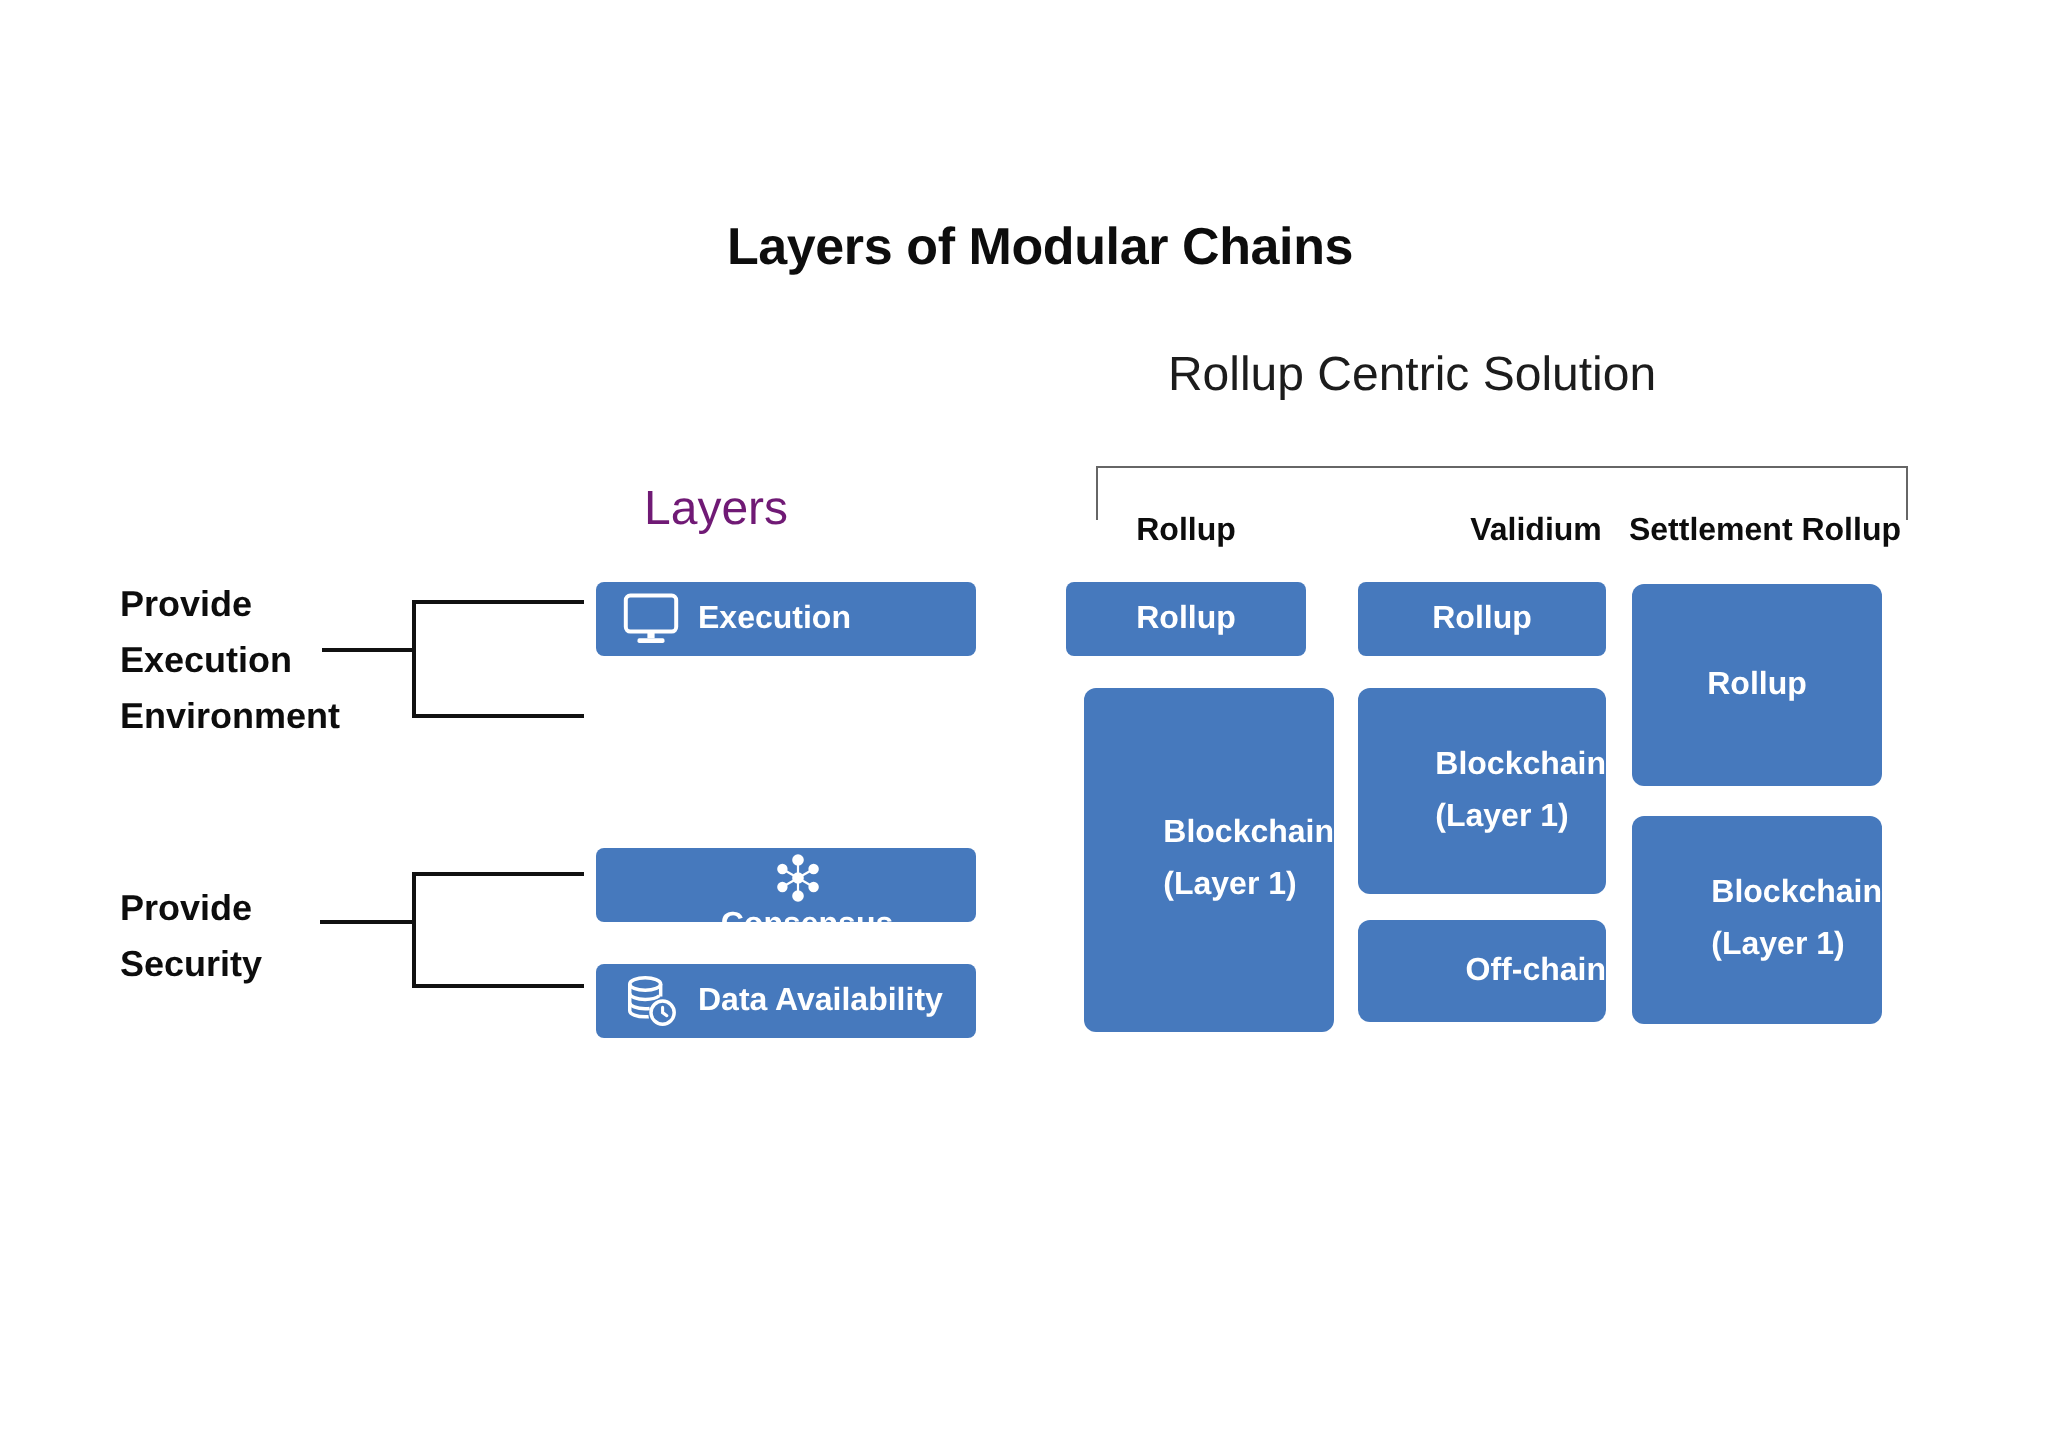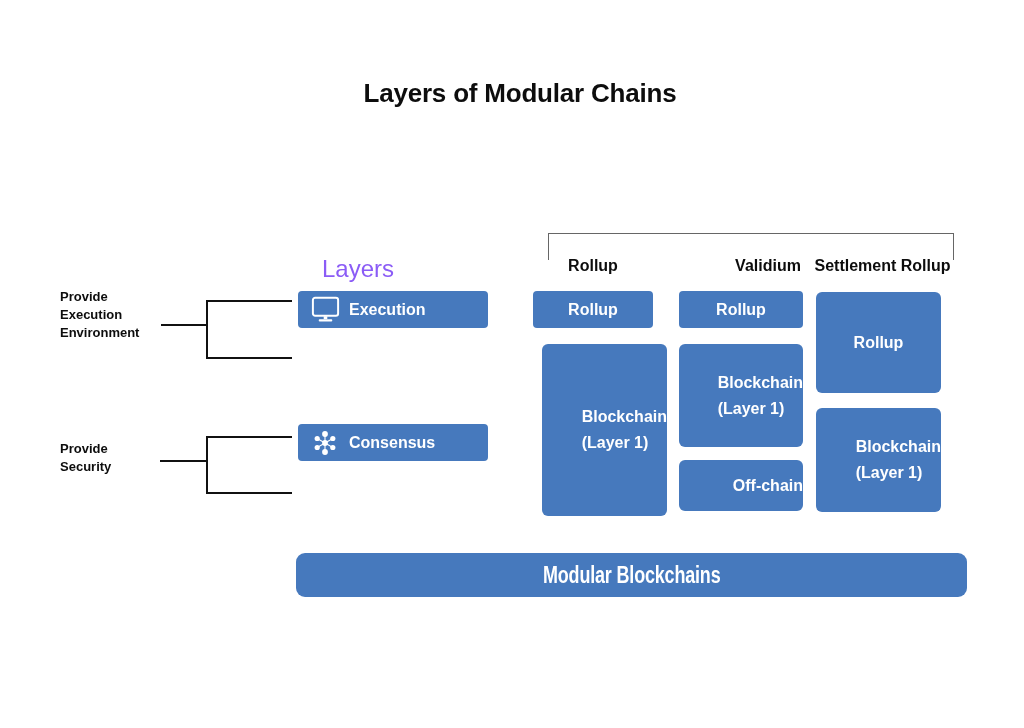--- a/index.html
+++ b/index.html
@@ -9,34 +9,34 @@
     --heading:#0d0d0d;
     --boxtext:#ffffff;
   }
   html,body{margin:0;padding:0;background:#ffffff;}
   .canvas{
     position:relative;width:1024px;height:728px;background:#ffffff;
     font-family:"Liberation Sans","DejaVu Sans",sans-serif;color:var(--heading);
     overflow:hidden;
   }
   .title{
-    position:absolute;left:260px;top:78px;width:520px;margin:0;
+    position:absolute;left:260px;top:108px;width:520px;margin:0;
     font-size:26px;font-weight:700;text-align:center;letter-spacing:-0.2px;color:var(--heading);
   }
   .subtitle{
     position:absolute;left:546px;top:174px;width:320px;
     font-size:24px;font-weight:400;text-align:center;color:#1c1c1c;
   }
   .layers-heading{
     position:absolute;left:322px;top:241px;
-    font-size:24px;font-weight:400;color:#8b5cf6;margin-top:14px;
+    font-size:24px;font-weight:400;color:#701a75;
   }
   .annot{
     position:absolute;left:60px;width:180px;
-    font-size:13px;font-weight:700;line-height:18px;white-space:pre-line;color:var(--heading);
+    font-size:18px;font-weight:700;line-height:28px;white-space:pre-line;color:var(--heading);
   }
   .cline{position:absolute;background:var(--connector);}
   .bracket{
     position:absolute;left:548px;top:233px;width:406px;height:27px;
     border-top:1.5px solid var(--bracket);
     border-left:1.5px solid var(--bracket);
     border-right:1.5px solid var(--bracket);
     box-sizing:border-box;
   }
   .layer-btn{
@@ -72,20 +72,21 @@
     transform:scaleX(0.78);transform-origin:center center;white-space:nowrap;
   }
 </style>
 </head>
 <body>
 
 <div class="canvas">
 
   <h1 class="title">Layers of Modular Chains</h1>
 
+  <div class="subtitle">Rollup Centric Solution</div>
 
   <div class="layers-heading">Layers</div>
 
   <div class="annot" style="top:288px;">Provide
 Execution
 Environment</div>
   <div class="annot" style="top:440px;">Provide
 Security</div>
 
   <div class="cline" style="left:161px;top:324px;width:46px;height:2px;"></div>
@@ -105,21 +106,21 @@
       <svg width="29" height="27" viewBox="0 0 32 30" aria-hidden="true">
         <rect x="2" y="2" width="28" height="20" rx="2.5" fill="none" stroke="currentColor" stroke-width="2.2"></rect>
         <rect x="14" y="22.5" width="4" height="3.2" fill="currentColor"></rect>
         <rect x="8.5" y="25.7" width="15" height="2.6" rx="1" fill="currentColor"></rect>
       </svg>
     </span>
     <span class="lbl">Execution</span>
   </div>
 
 
-  <div class="layer-btn" style="top:424px;">
+  <div class="layer-btn" style="top:424px;flex-direction:column;">
     <span class="icon">
       <svg width="28" height="28" viewBox="0 0 28 28" aria-hidden="true">
         <g stroke="currentColor" stroke-width="1.1">
           <line x1="14" y1="14" x2="14" y2="5"></line>
           <line x1="14" y1="14" x2="21.8" y2="9.5"></line>
           <line x1="14" y1="14" x2="21.8" y2="18.5"></line>
           <line x1="14" y1="14" x2="14" y2="23"></line>
           <line x1="14" y1="14" x2="6.2" y2="18.5"></line>
           <line x1="14" y1="14" x2="6.2" y2="9.5"></line>
         </g>
@@ -130,20 +131,36 @@
           <circle cx="14" cy="23" r="2.9"></circle>
           <circle cx="6.2" cy="18.5" r="2.6"></circle>
           <circle cx="6.2" cy="9.5" r="2.6"></circle>
           <circle cx="14" cy="14" r="2.9"></circle>
         </g>
       </svg>
     </span>
     <span class="lbl">Consensus</span>
   </div>
 
+  <div class="layer-btn" style="top:482px;">
+    <span class="icon">
+      <svg width="29" height="29" viewBox="0 0 30 30" aria-hidden="true">
+        <g fill="none" stroke="currentColor" stroke-width="1.8">
+          <ellipse cx="12" cy="6.2" rx="8" ry="3.2"></ellipse>
+          <path d="M4 6.2 V20 c0 1.8 3.6 3.2 8 3.2 c0.6 0 1.2 0 1.8 -0.1"></path>
+          <path d="M20 6.2 v6.5"></path>
+          <path d="M4 11 c0 1.8 3.6 3.2 8 3.2 c3.2 0 6 -0.8 7.3 -1.9"></path>
+          <path d="M4 15.8 c0 1.8 3.6 3.2 8 3.2 c0.8 0 1.6 0 2.3 -0.1"></path>
+        </g>
+        <circle cx="21" cy="21" r="6" fill="var(--accent)" stroke="currentColor" stroke-width="1.8"></circle>
+        <path d="M21 18.3 V21 l2.2 1.6" fill="none" stroke="currentColor" stroke-width="1.6" stroke-linecap="round"></path>
+      </svg>
+    </span>
+    <span class="lbl">Data Availability</span>
+  </div>
 
   <div class="col-header" style="left:533px;width:120px;">Rollup</div>
   <div class="col-header" style="left:706px;width:124px;">Validium</div>
   <div class="col-header" style="left:810px;width:145px;">Settlement Rollup</div>
 
   <div class="sbox center" style="left:533px;top:291px;width:120px;height:37px;">
     <span class="box-lbl">Rollup</span>
   </div>
   <div class="sbox left" style="left:542px;top:344px;width:125px;height:172px;">
     <span class="box-lbl">Blockchain
@@ -162,17 +179,14 @@
   </div>
 
   <div class="sbox bigcenter" style="left:816px;top:292px;width:125px;height:101px;">
     <span class="box-lbl">Rollup</span>
   </div>
   <div class="sbox left" style="left:816px;top:408px;width:125px;height:104px;">
     <span class="box-lbl">Blockchain
 (Layer 1)</span>
   </div>
 
-  <div class="footer-bar">
-    <span class="footer-text">Modular Blockchains</span>
-  </div>
 
 </div>
 
 </body></html>

